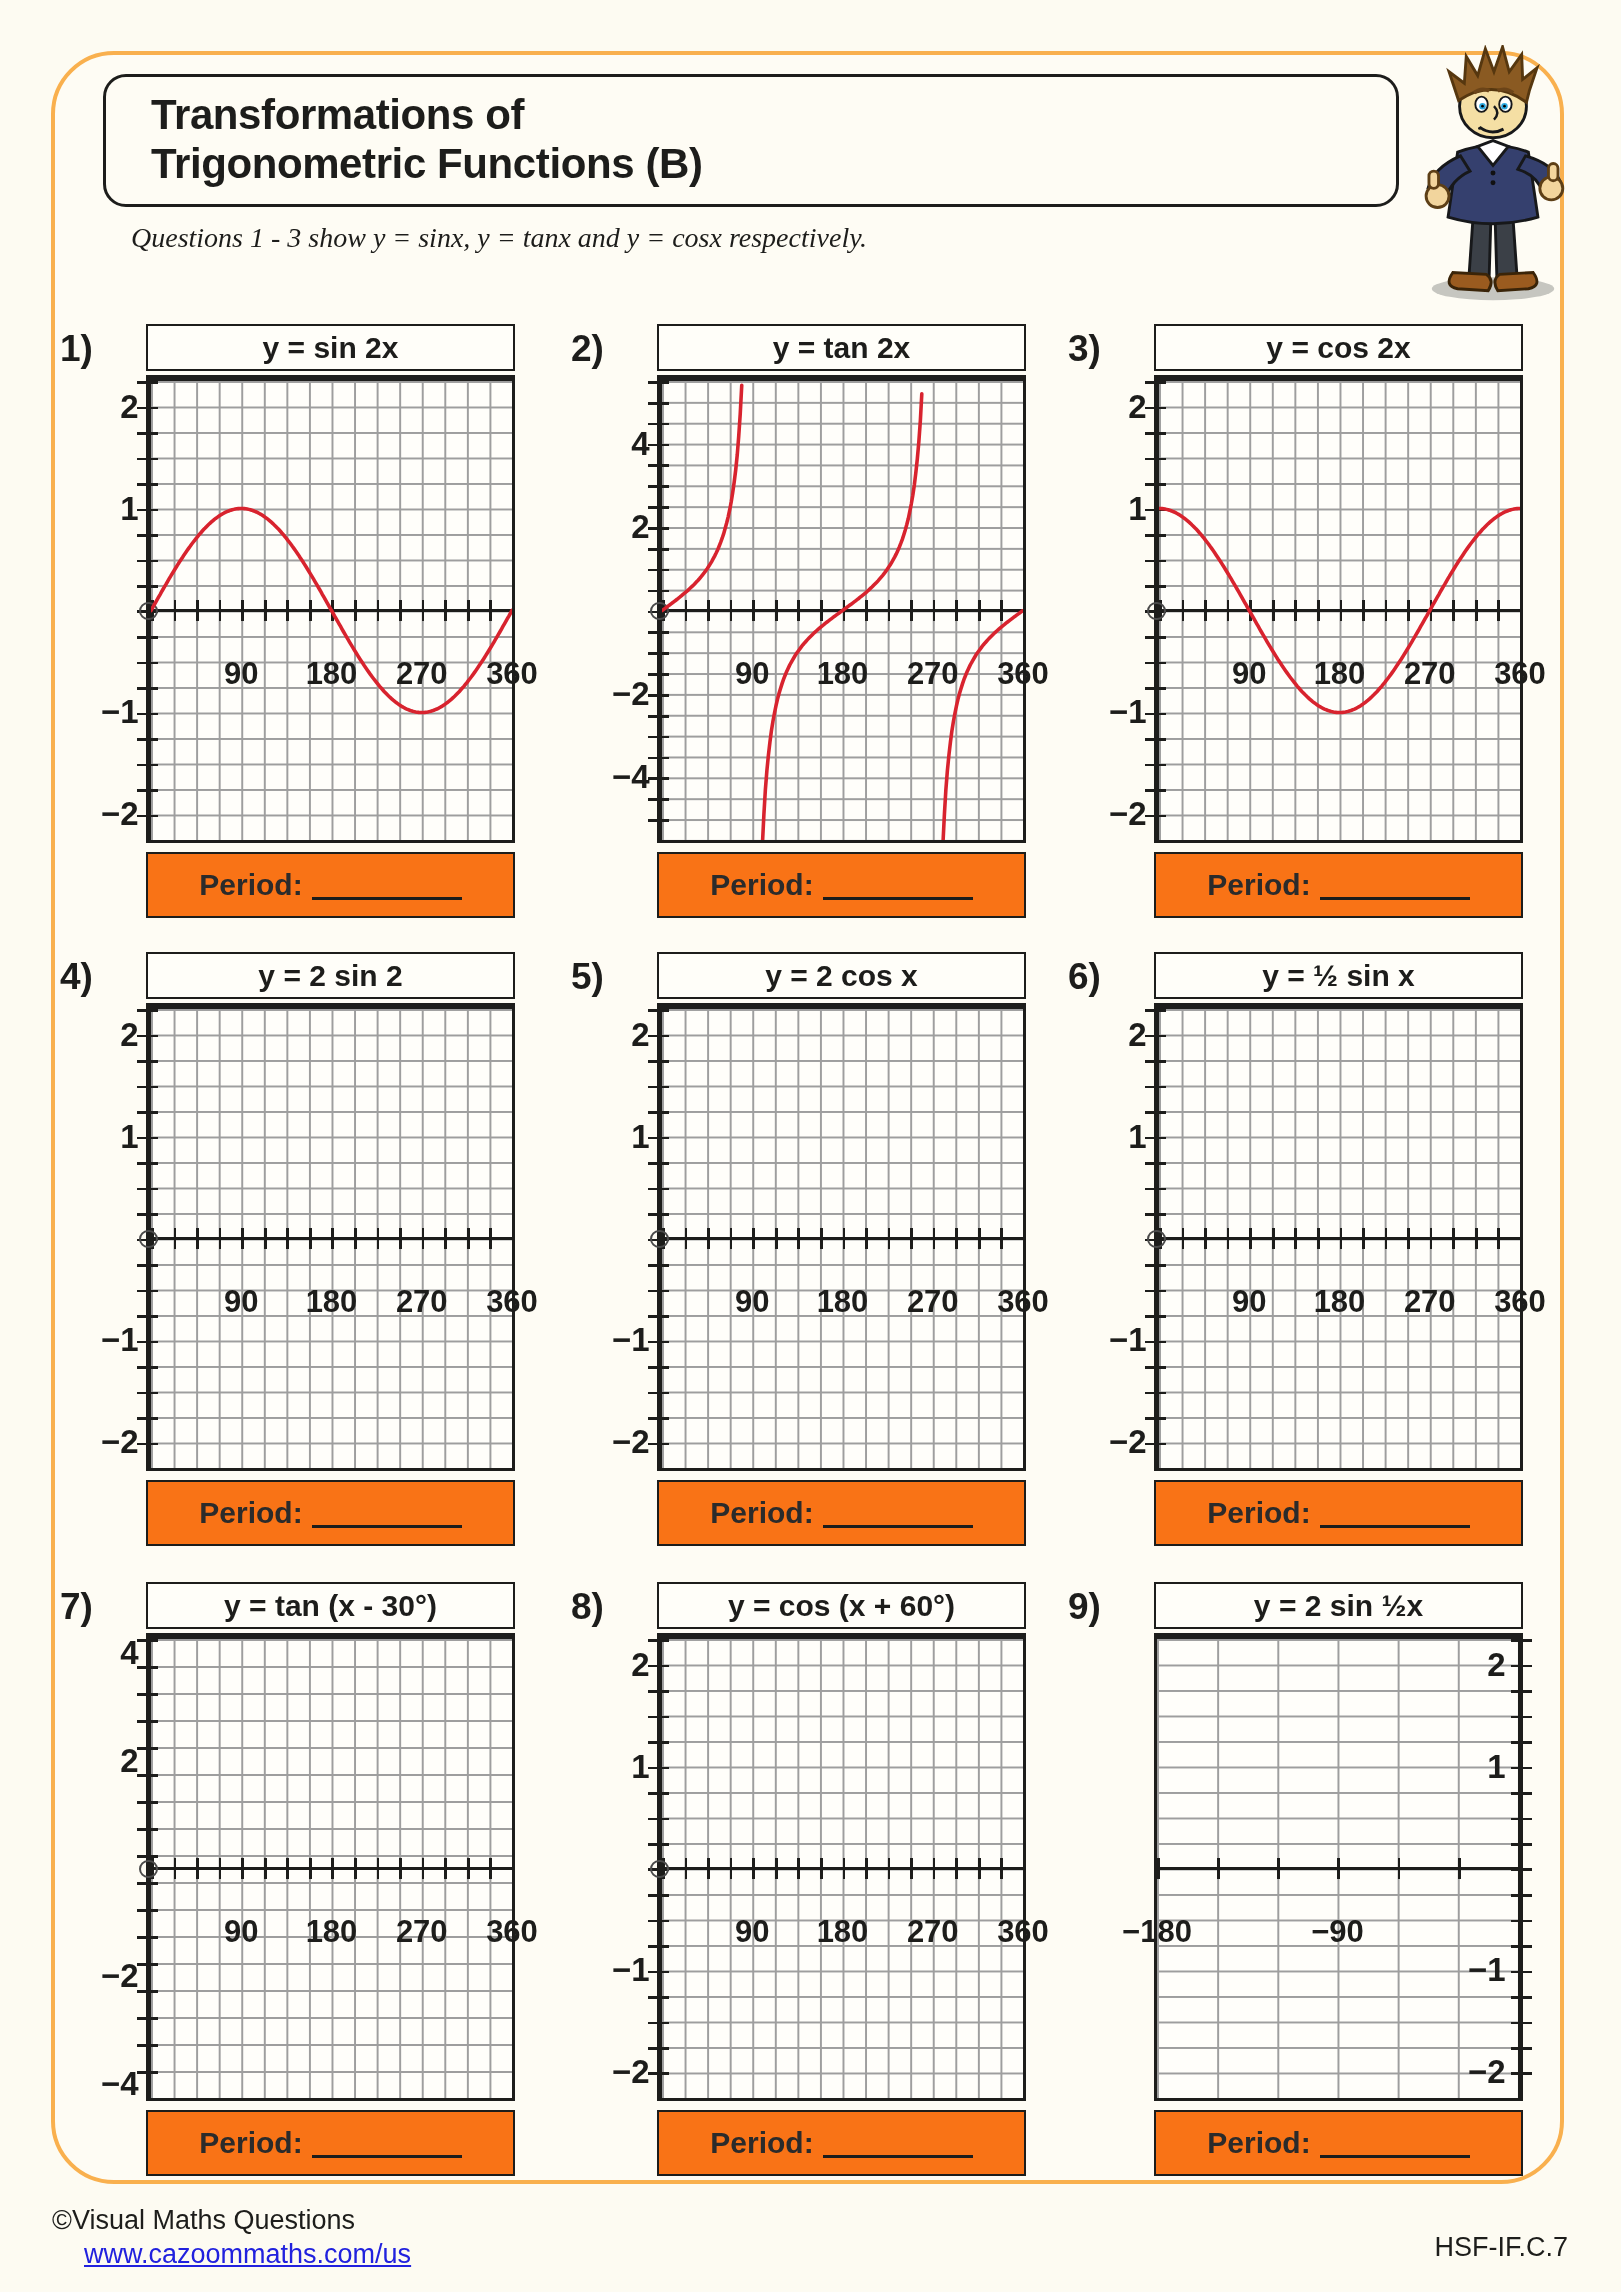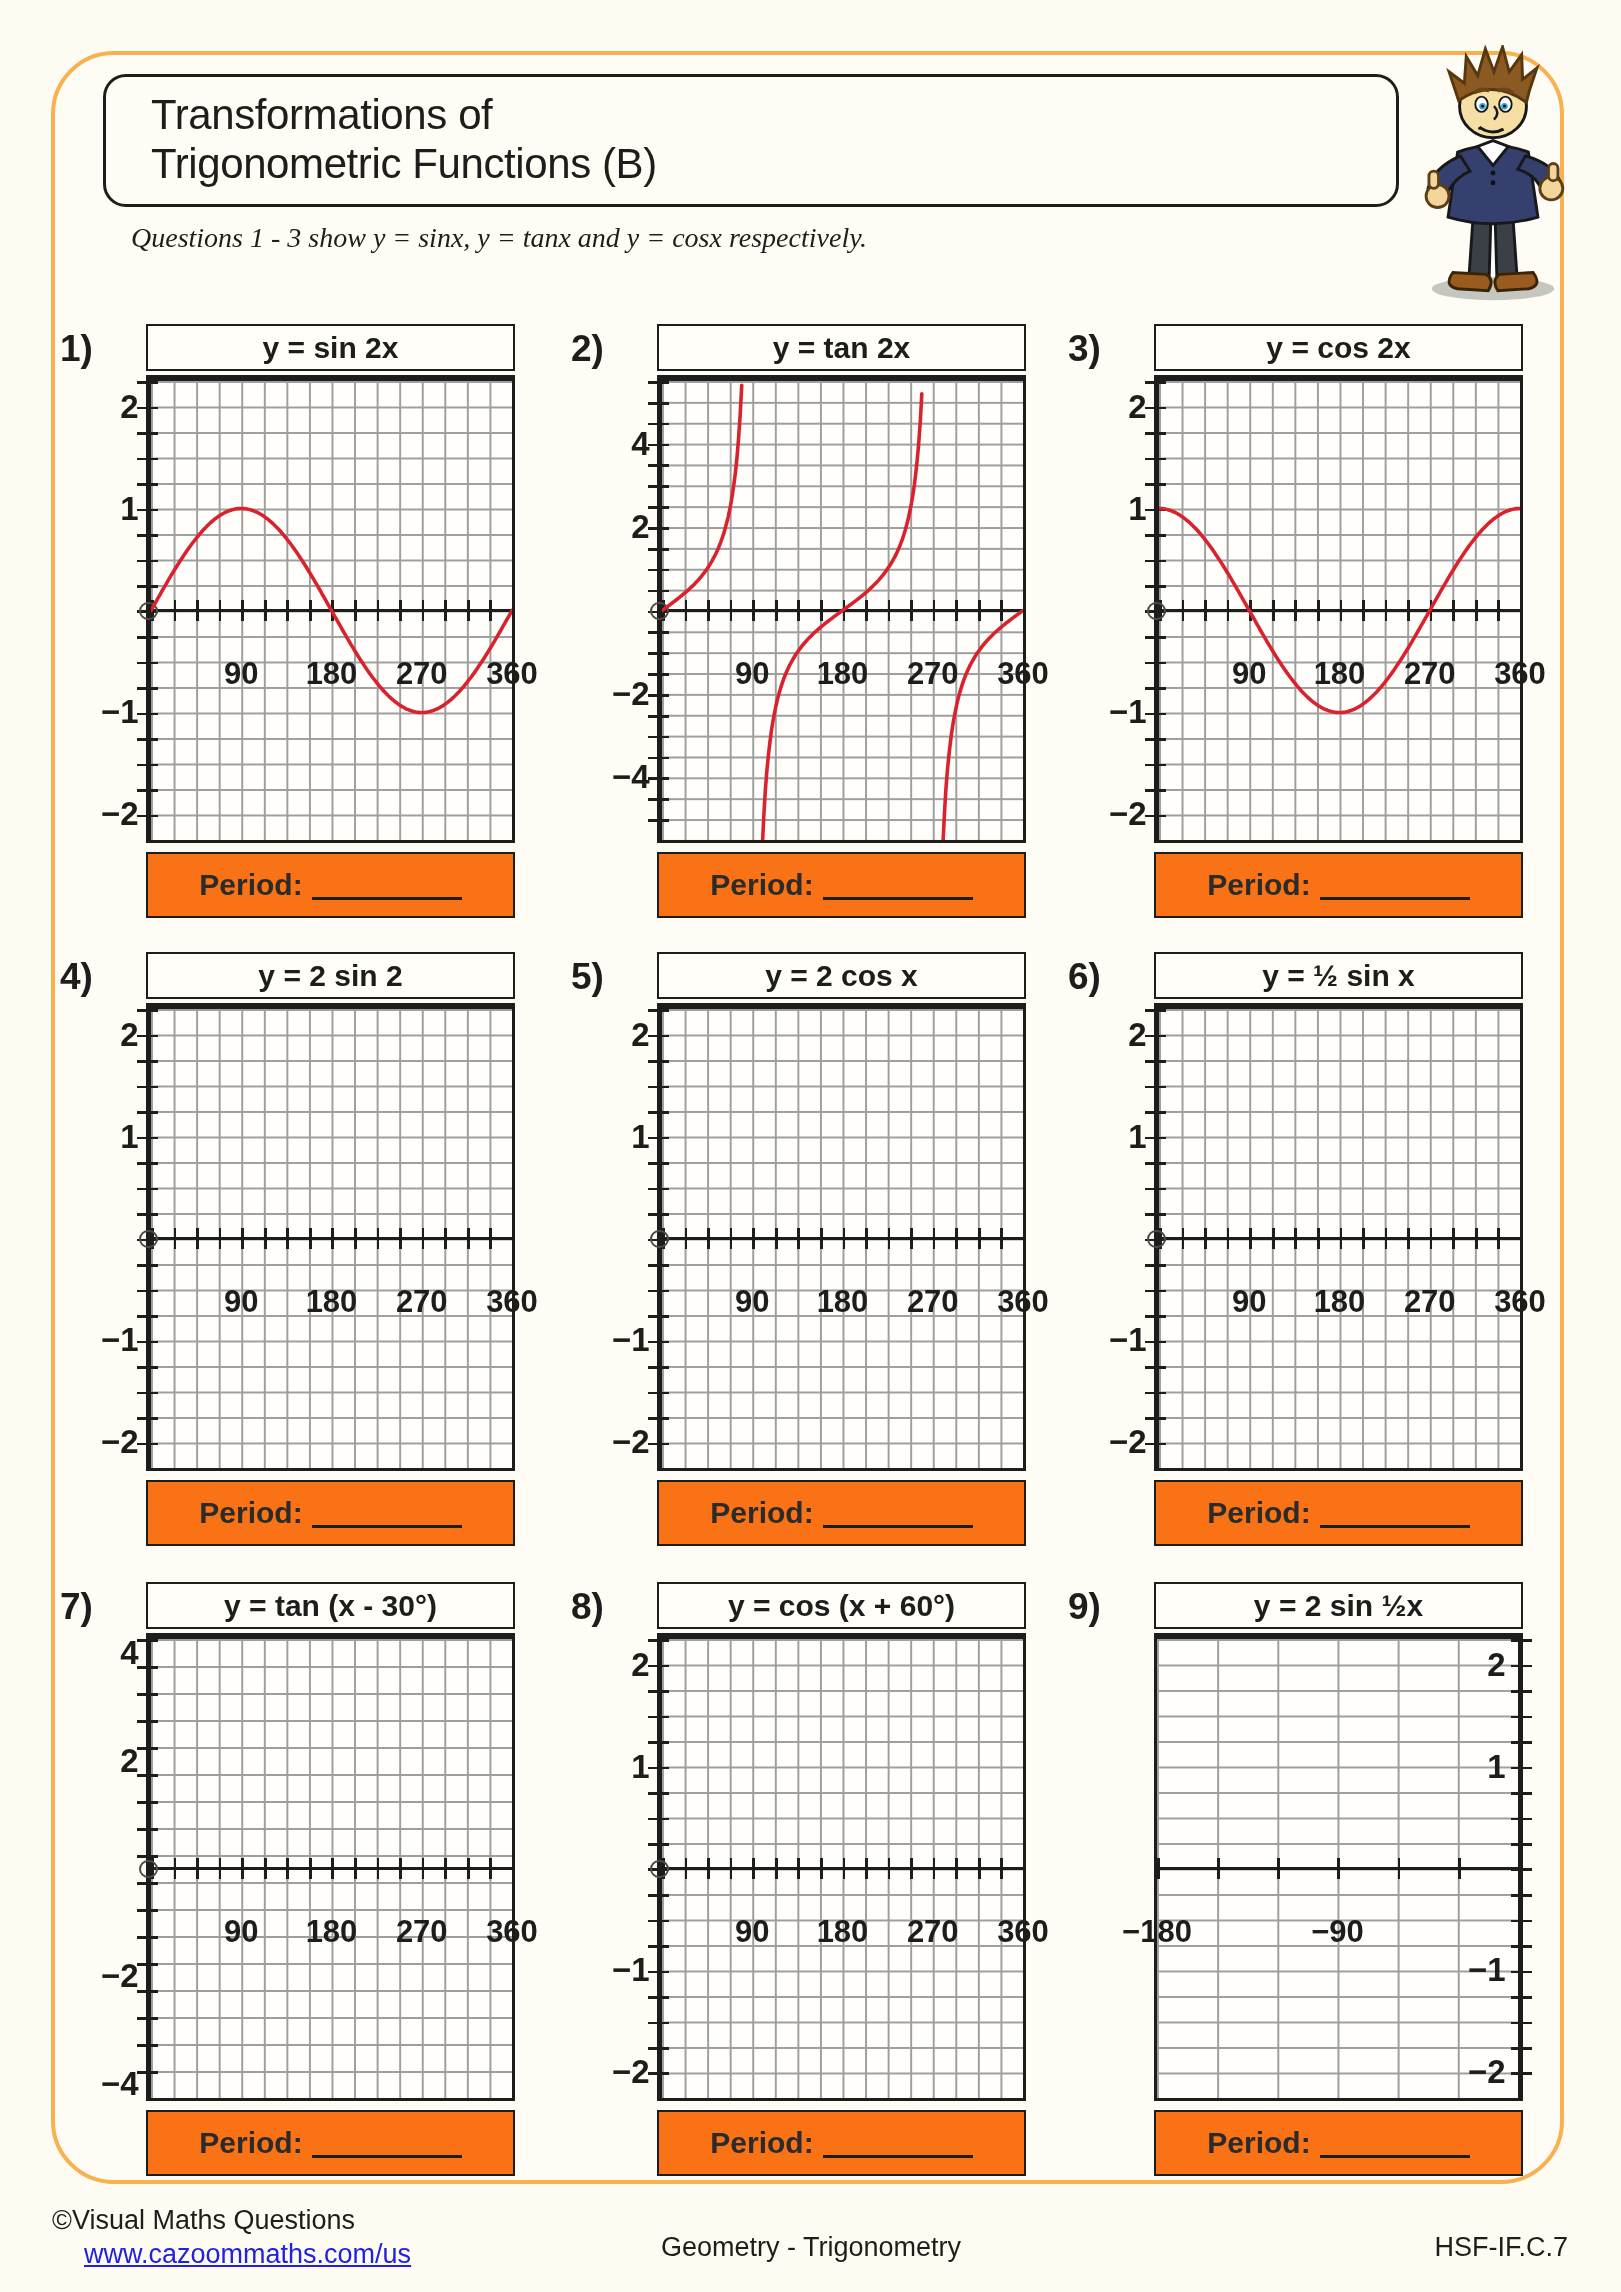--- a/index.html
+++ b/index.html
@@ -1,19 +1,19 @@
 <!DOCTYPE html>
 <html style="font-size:14.3px"><head>
 <meta charset="utf-8">
 <style>
   html,body{margin:0;padding:0;background:#ffffff;}
   #page{position:relative;width:1622px;height:2293px;background:#fdfbf2;font-family:"Liberation Sans",sans-serif;color:#1d1d1b;overflow:hidden;}
   .frame{position:absolute;left:51px;top:51px;width:1513px;height:2133px;border:4.5px solid #f9b04e;border-radius:63px;background:#fefcf4;box-sizing:border-box;}
   .headerbox{position:absolute;left:103px;top:74px;width:1296px;height:133px;border:3.6px solid #1d1d1b;border-radius:23px;background:#fefcf4;box-sizing:border-box;}
-  .headertitle{position:absolute;left:45px;top:14.3px;font-size:42px;font-weight:normal;line-height:1.16;letter-spacing:-0.4px;}
+  .headertitle{position:absolute;left:45px;top:14.3px;font-size:42px;font-weight:bold;line-height:1.16;letter-spacing:-0.4px;}
   .logobox{position:absolute;right:21.5px;top:-3.6px;width:192px;height:133px;border:3.6px solid #1d1d1b;border-radius:21.5px;background:#fffef9;box-sizing:border-box;display:flex;flex-direction:column;align-items:center;justify-content:center;}
   .logotext{font-family:"Liberation Serif",serif;font-weight:bold;font-size:28px;margin-top:1.8px;}
   .mascot{position:absolute;left:1397px;top:45px;width:192px;height:260px;}
   .instructions{position:absolute;left:131px;top:217px;width:1164px;font-family:"Liberation Serif",serif;font-style:italic;font-size:28px;line-height:1.5;}
   .panel{position:absolute;width:369px;}
   .qnum{position:absolute;left:-86px;top:3.6px;width:63px;text-align:left;font-size:37px;font-weight:bold;}
   .titlebox{position:absolute;left:0;top:0;width:369px;height:47px;border:2.7px solid #1d1d1b;background:#fffef9;box-sizing:border-box;display:flex;align-items:center;justify-content:center;font-size:30px;font-weight:bold;}
   .gridbox{position:absolute;left:0;top:51px;width:369px;height:468px;box-sizing:border-box;background:#fffefa;
     border:3.6px solid #1d1d1b;border-top-width:6.3px;border-left-width:5.4px;
     background-image:linear-gradient(to right,#9e9e9e 1.8px,transparent 1.8px),linear-gradient(to bottom,#9e9e9e 1.8px,transparent 1.8px);
@@ -289,16 +289,15 @@
         </div>
     <div class="periodbox">
       <span>Period:</span>
       <span class="blankline"></span>
     </div>
   </div>
     </div>
 
   <div class="footer-copy">©Visual Maths Questions</div>
   <a class="footer-link">www.cazoommaths.com/us</a>
-  <div class="footer-center">Geometry - Trigonometry</div>
   <div class="footer-right">HSF-IF.C.7</div>
 </div>
 
 
 </body></html>

